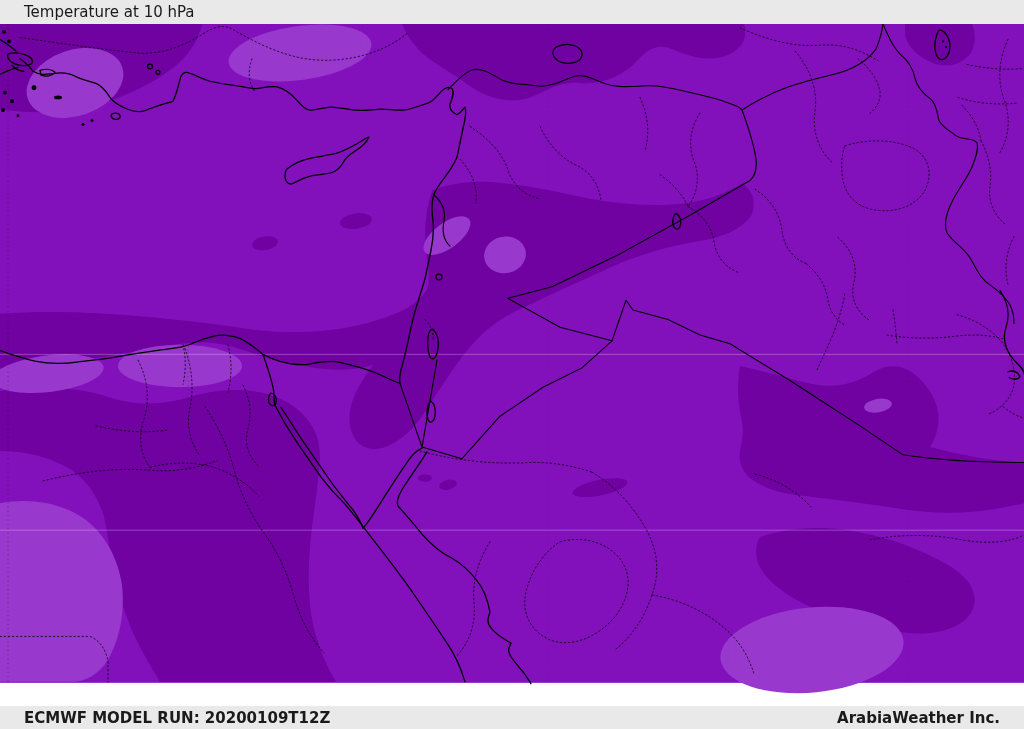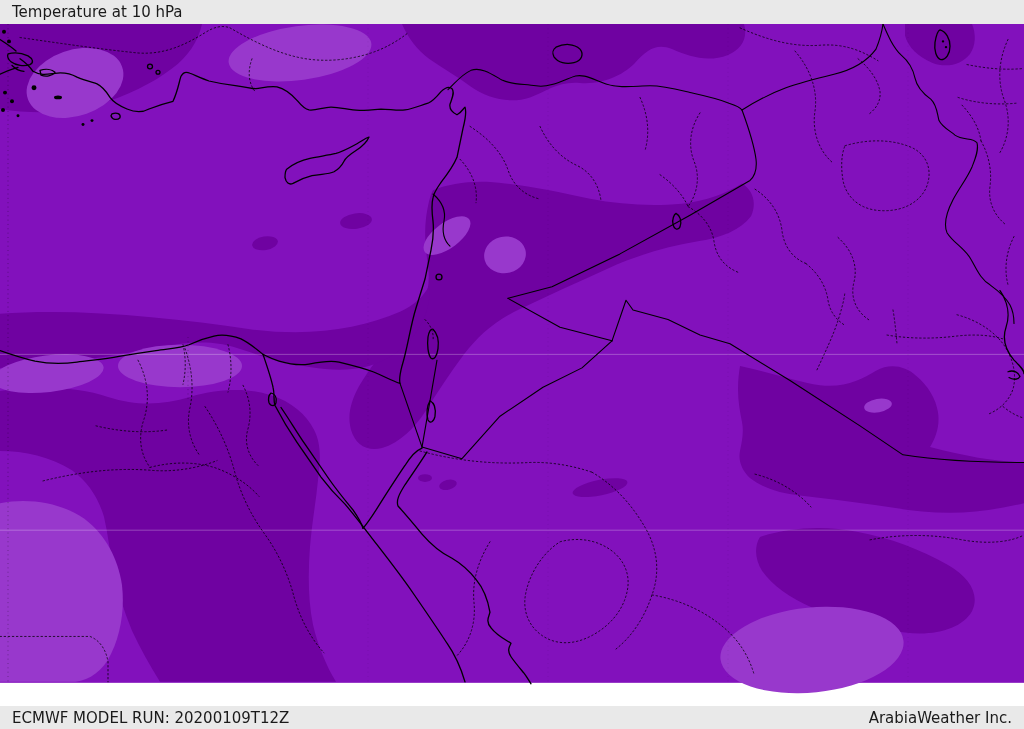--- a/index.html
+++ b/index.html
@@ -1,20 +1,20 @@
 <!DOCTYPE html>
 <html style="--c-base: #8211bc; --c-dark: #6f02a1; --c-light: #9838cc; --c-graticule: rgba(255,255,255,0.28); --c-line: #000000; --c-bar-bg: #e9e9e9; --c-bar-text: #1a1a1a;"><head>
 <meta charset="utf-8">
 <style>
   html,body{margin:0;padding:0;background:#fff;}
   #app{position:relative;width:1024px;height:729px;overflow:hidden;font-family:"DejaVu Sans","Liberation Sans",sans-serif;}
   .bar{position:absolute;left:0;width:1024px;background:var(--c-bar-bg,#e9e9e9);color:var(--c-bar-text,#1a1a1a);
-       display:flex;justify-content:space-between;align-items:center;box-sizing:border-box;padding:0 12px;}
+       display:flex;justify-content:space-between;align-items:center;box-sizing:border-box;padding:0 24px;}
   #topbar{top:0;height:24px;font-size:15px;}
-  #botbar{top:706px;height:23px;font-size:15px;}
+  #botbar{top:706px;height:23px;font-size:15px;font-weight:bold;}
   #mapwrap{position:absolute;top:24px;left:0;width:1024px;height:682px;}
   svg{display:block;}
   .dk{fill:var(--c-dark,#6f02a1);stroke:none;}
   .lt{fill:var(--c-light,#9838cc);stroke:none;}
   .coast{fill:none;stroke:var(--c-line,#000);stroke-width:1.3;stroke-linejoin:round;stroke-linecap:round;}
   .border{fill:none;stroke:var(--c-line,#000);stroke-width:1.1;stroke-linejoin:round;stroke-linecap:round;}
   .admin{fill:none;stroke:var(--c-line,#000);stroke-width:0.9;stroke-dasharray:1.5 2.6;opacity:0.85;stroke-linecap:round;}
   .grat{fill:none;stroke:var(--c-graticule,rgba(255,255,255,.28));stroke-width:1;}
   .gratv{fill:none;stroke:#000;stroke-width:0.8;stroke-dasharray:1 3.5;}
   .isle{fill:var(--c-line,#000);stroke:none;}

